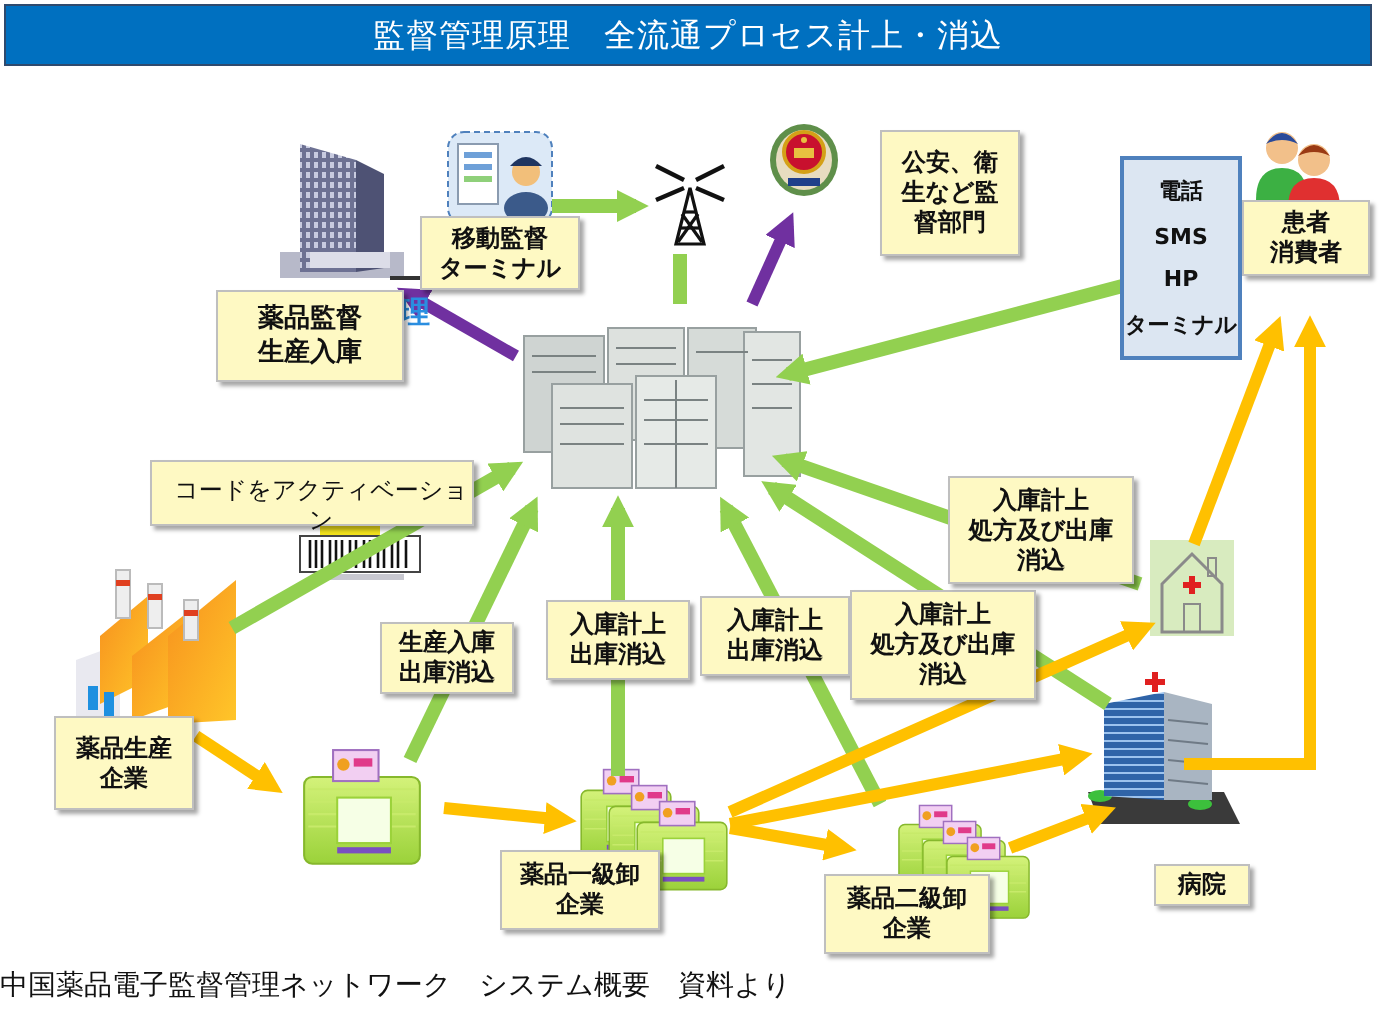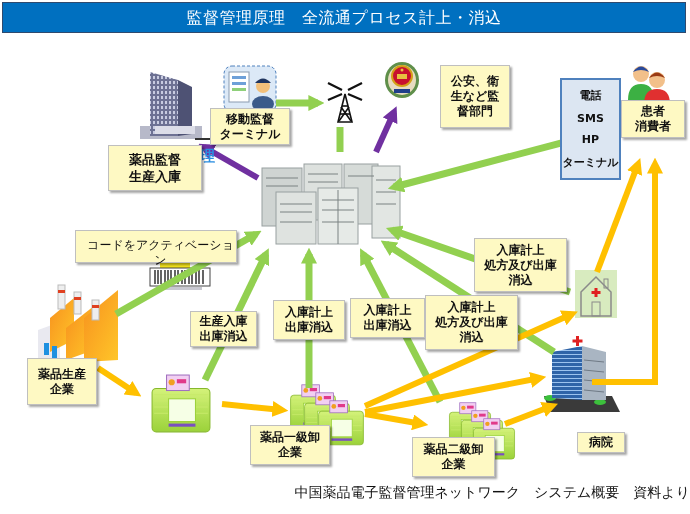--- a/index.html
+++ b/index.html
@@ -17,21 +17,21 @@
          white-space: pre-line; display: flex; align-items: center; justify-content: center;
          box-sizing: border-box; }
   .box span { display: block; }
   .channels { position: absolute; left: 543px; top: 78px; width: 61px; height: 102px;
               background: var(--channel-bg, #DCE6F2); border: 2px solid var(--channel-border, #4F81BD);
               box-sizing: border-box; display: flex; flex-direction: column;
               justify-content: space-around; align-items: center; padding: 4px 0;
               font-size: 11px; font-weight: bold; color: #111; margin-left: 17px; }
   .code-box { align-items: flex-start; justify-content: flex-start; padding: 7px 0 0 9px;
               text-align: center; font-weight: normal; font-size: 12px; }
-  .caption { position: absolute; left: 0; top: 484px; width: 690px; text-align: right;
+  .caption { position: absolute; left: 0; top: 484px; width: 690px; text-align: left;
              font-size: 14px; color: #111; }
   .partial-label { position: absolute; left: 200px; top: 147px; color: #2a8ee0;
                    font-size: 15px; font-weight: bold; }
   .arrow-green { stroke: var(--green, #92D050); }
   .arrow-yellow { stroke: var(--yellow, #FFC000); }
   .arrow-purple { stroke: var(--purple, #7030A0); }
 </style>
 </head>
 <body>
 

